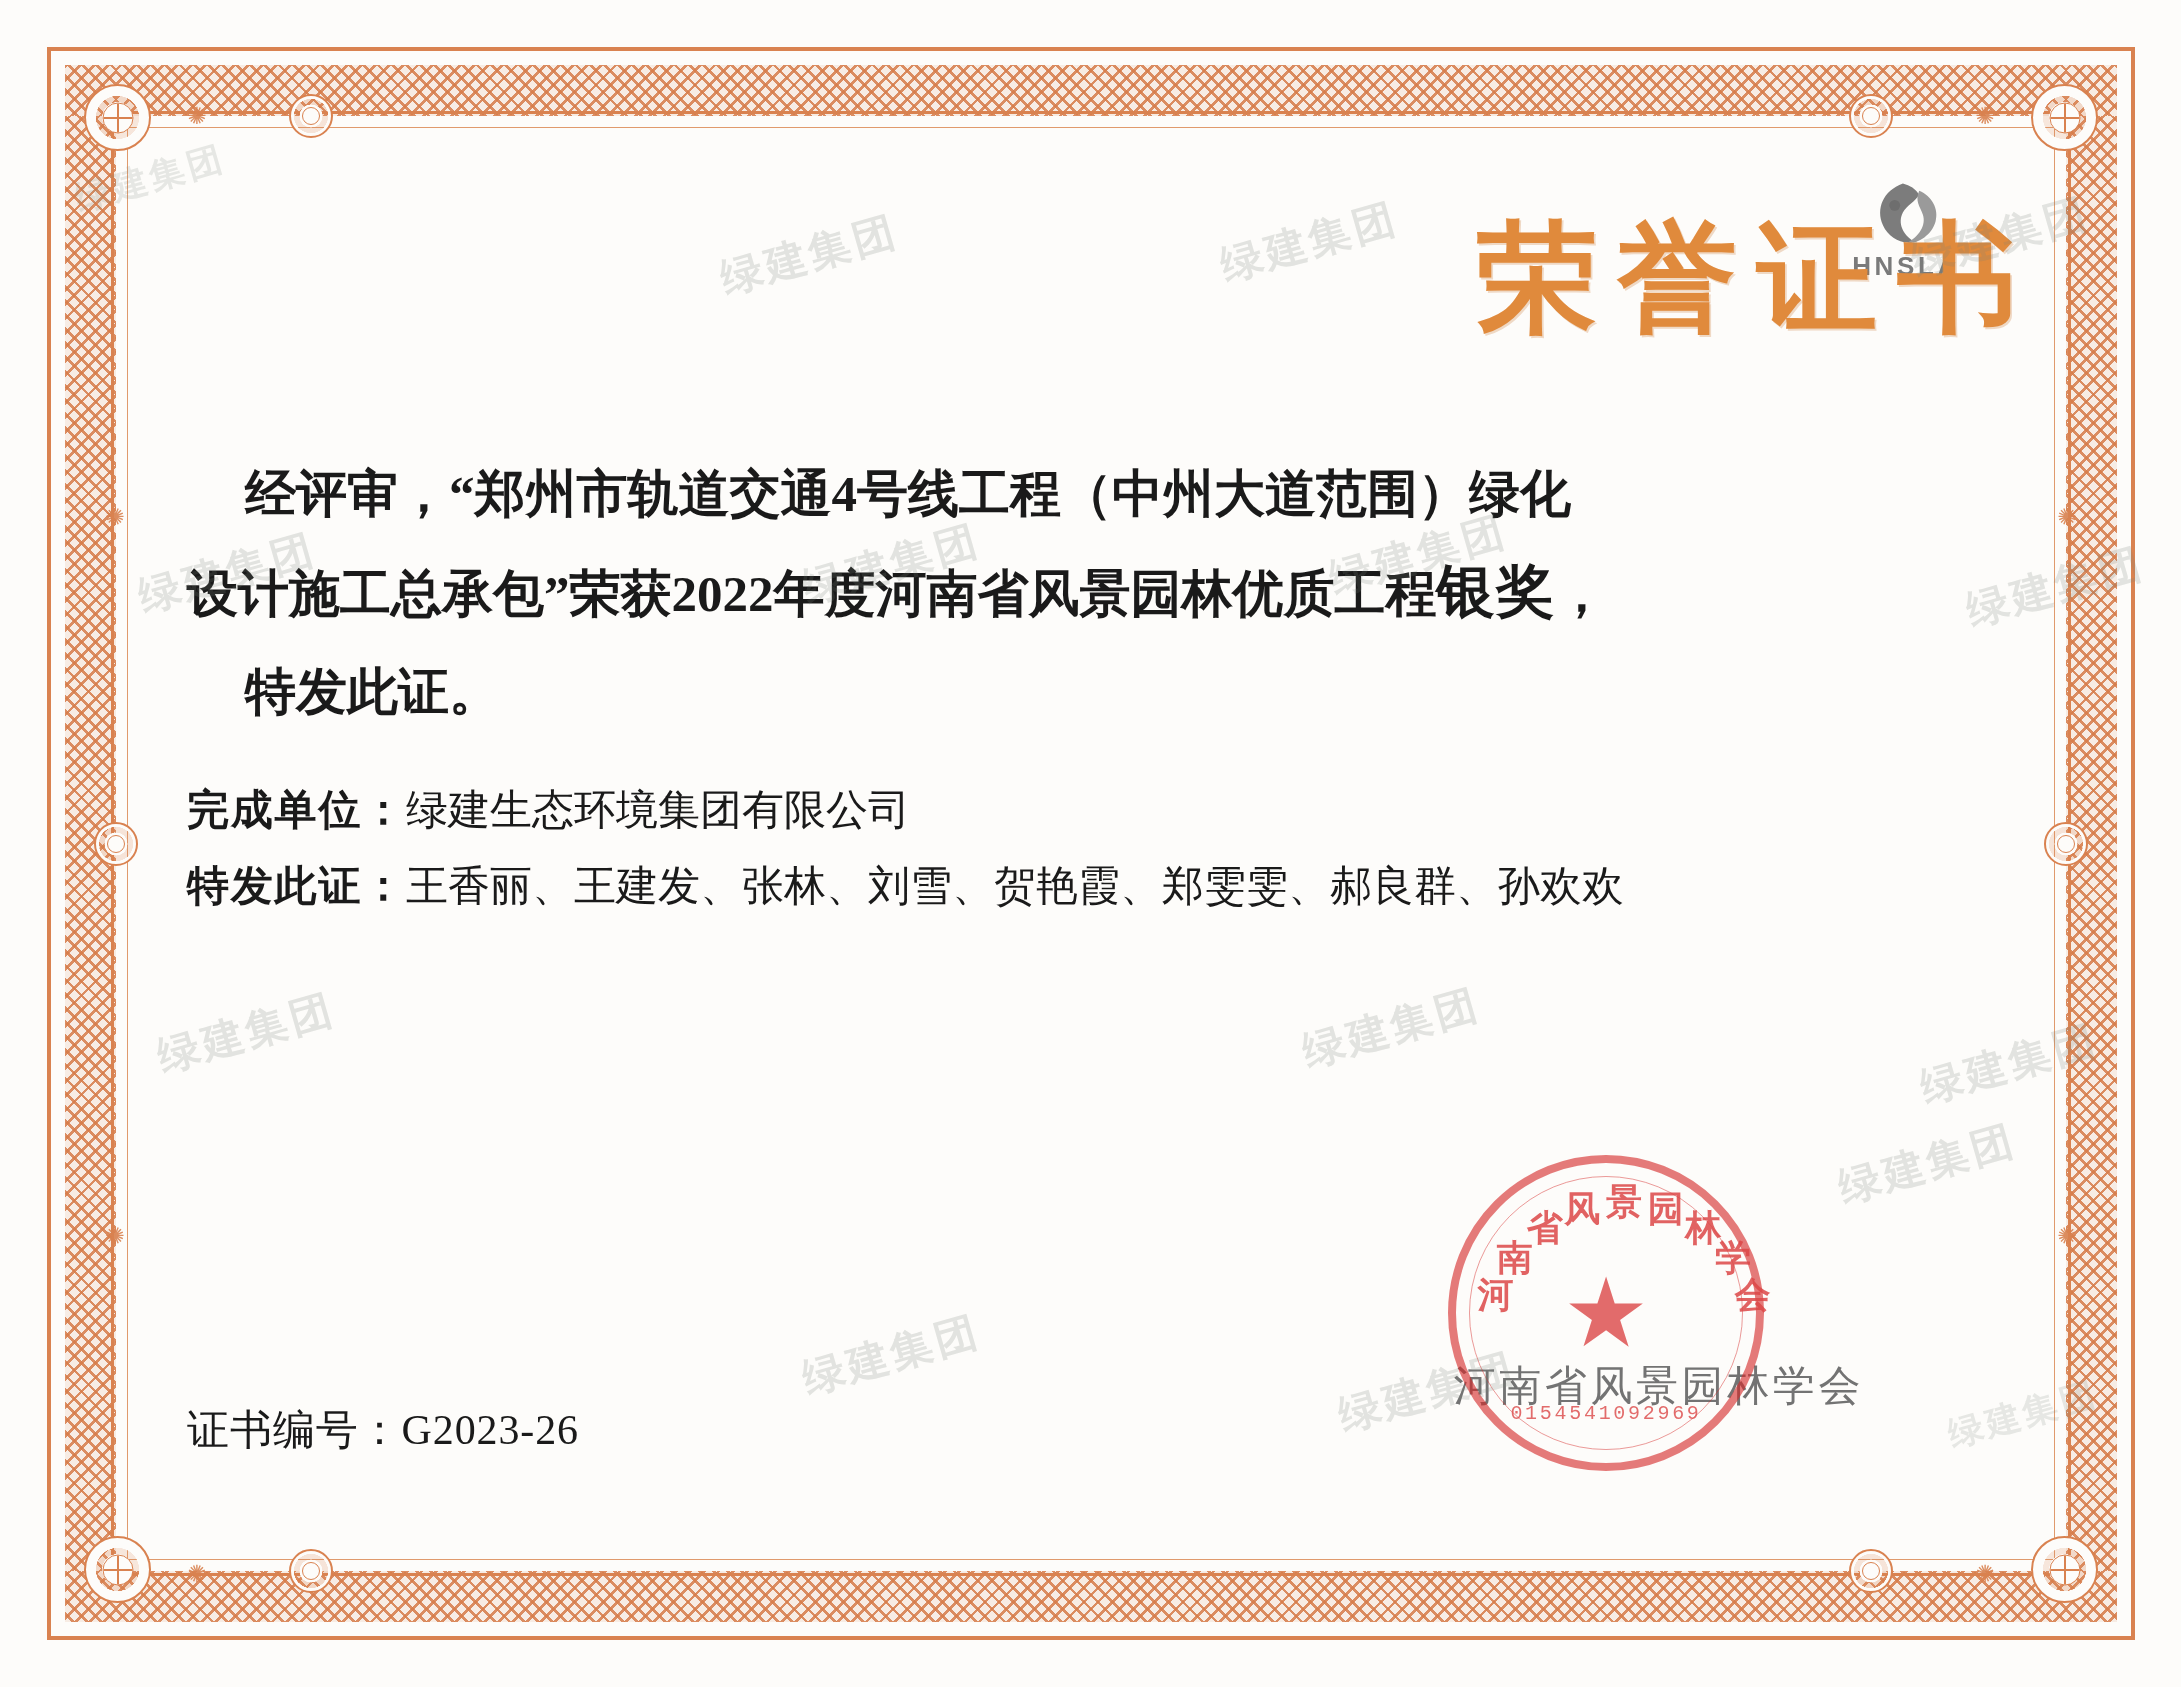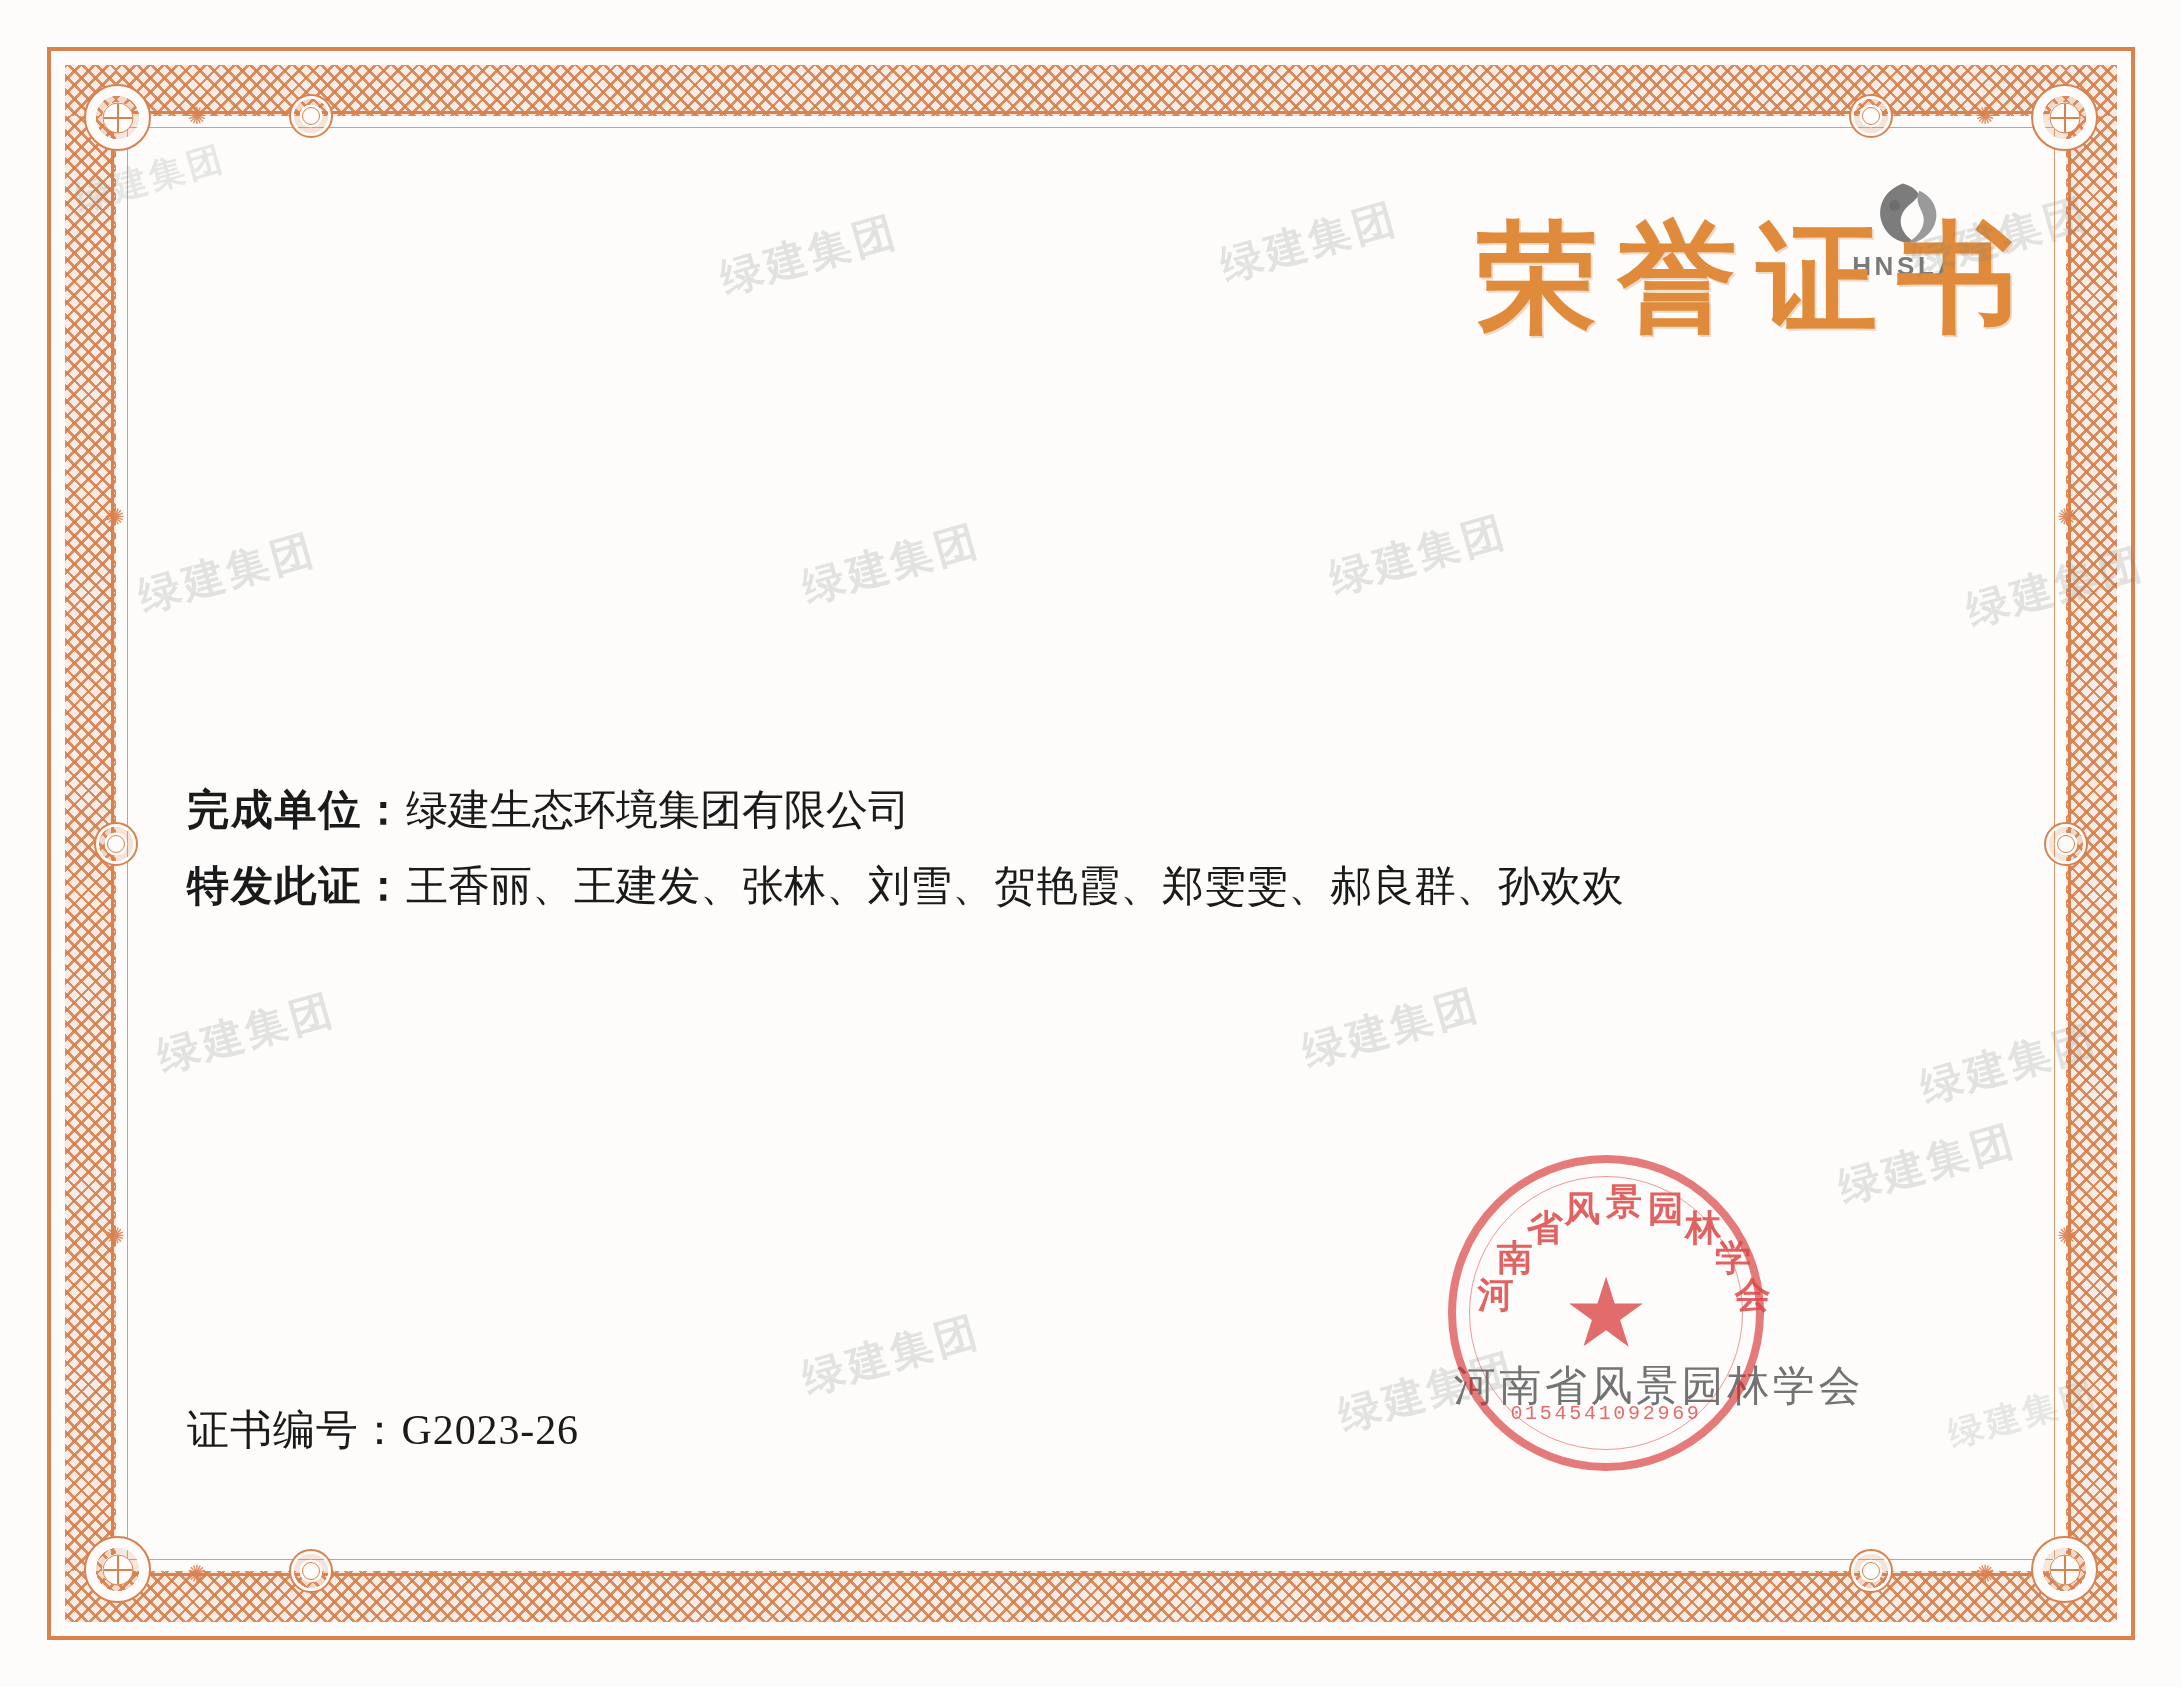--- a/index.html
+++ b/index.html
@@ -371,20 +371,25 @@
           <path d="M44 6 C22 14, 14 34, 22 52 C28 66, 44 74, 56 70 C44 62, 38 50, 44 38 C48 30, 58 26, 62 18 C58 12, 52 8, 44 6 Z" fill="#7c7c7c"></path>
           <path d="M62 14 C76 20, 84 34, 80 48 C76 62, 62 72, 48 72 C62 64, 70 52, 66 40 C63 31, 57 26, 62 14 Z" fill="#9a9a9a"></path>
           <circle cx="35" cy="30" r="6" fill="#6e6e6e"></circle>
         </svg>
       </div>
       <div class="logo-text">HNSLA</div>
     </div>
 
     <div class="title">荣誉证书</div>
 
+    <div class="body-text">
+      <span class="line l1">经评审，“郑州市轨道交通4号线工程（中州大道范围）绿化</span>
+      <span class="line l2"><span>设计施工总承包”荣获2022年度河南省风景园林优质工程</span><span class="award">银奖</span><span>，</span></span>
+      <span class="line l3">特发此证。</span>
+    </div>
 
     <div class="meta">
       <span class="row"><span class="label">完成单位：</span><span class="value">绿建生态环境集团有限公司</span></span>
       <span class="row"><span class="label">特发此证：</span><span class="value">王香丽、王建发、张林、刘雪、贺艳霞、郑雯雯、郝良群、孙欢欢</span></span>
     </div>
 
     <div class="cert-no"><span>证书编号：</span><span>G2023-26</span></div>
 
     <div class="signature">
       <div>河南省风景园林学会</div>

